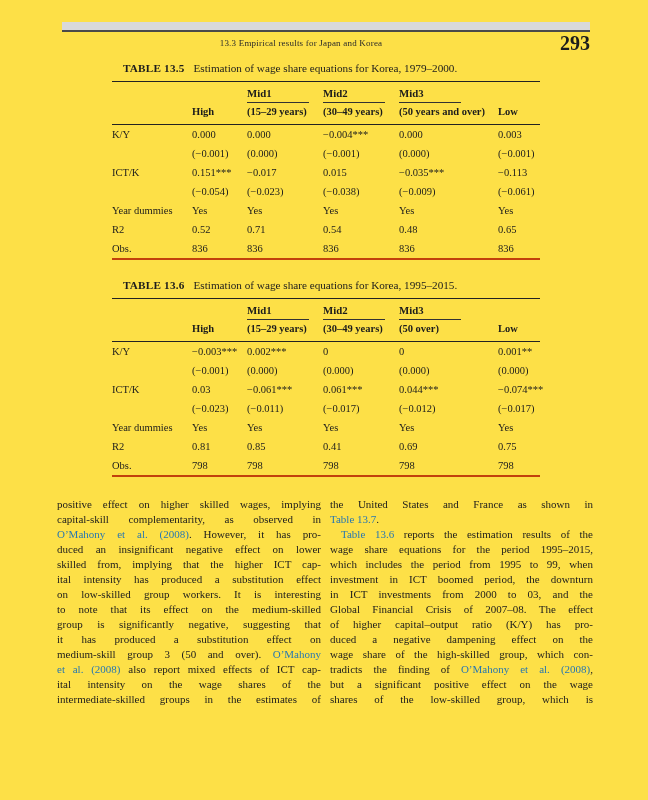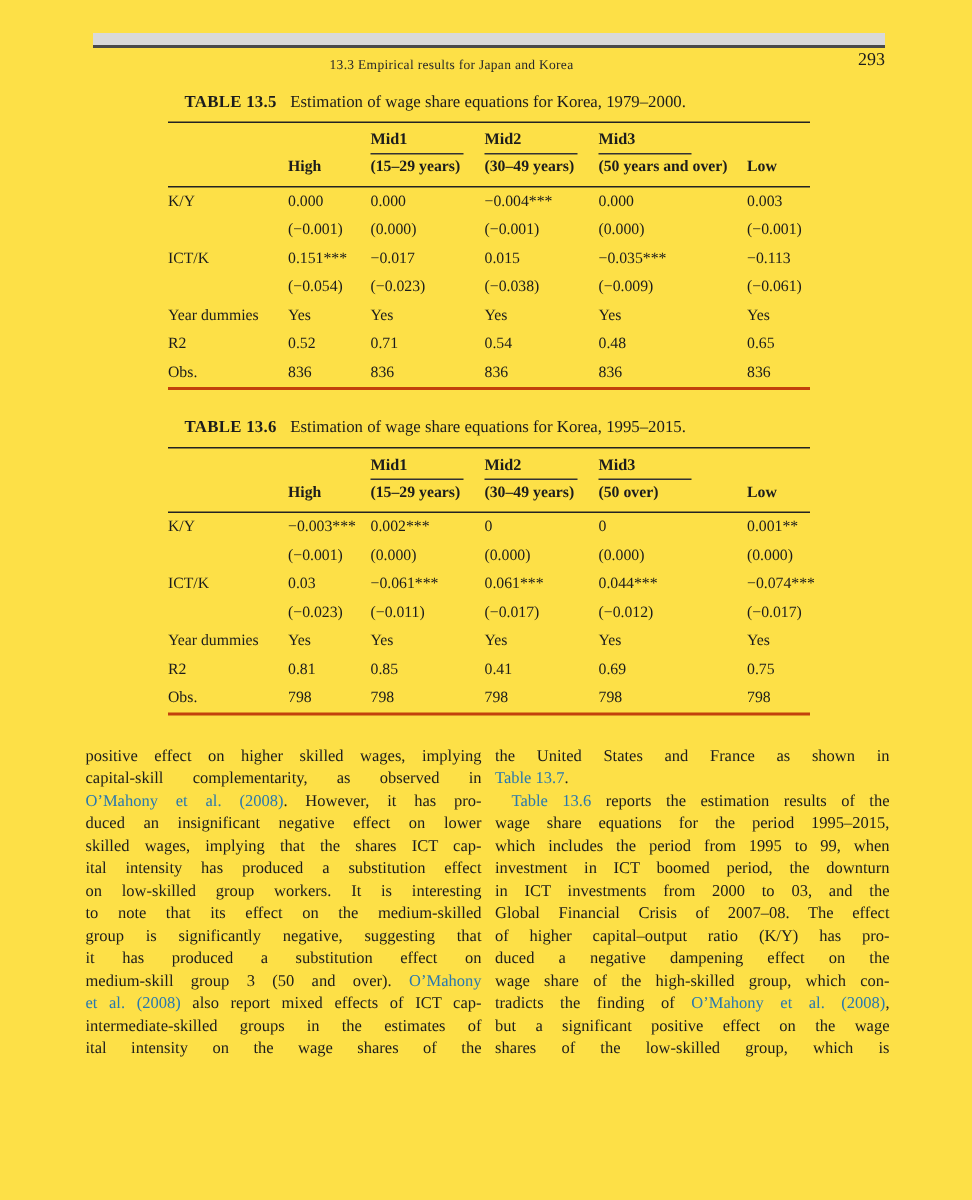--- a/index.html
+++ b/index.html
@@ -10,21 +10,21 @@
   }
   .header-bar {
     position:absolute; left:62px; top:22px; width:528px; height:10px;
     background:#d9d9d9; border-bottom:2px solid #4a4a4a;
   }
   .running-head {
     position:absolute; left:62px; top:38px; width:478px;
     text-align:center; font-size:9px; color:#2a2a2a; letter-spacing:0.2px;
   }
   .page-num {
-    position:absolute; top:32px; right:58px; font-size:12px; font-weight:normal;
+    position:absolute; top:32px; right:58px; font-size:20px; font-weight:bold;
   }
   .tbl-caption { position:absolute; left:123px; font-size:11.2px; white-space:nowrap; }
   .tbl-caption .tbl-label { font-weight:bold; margin-right:9px; letter-spacing:0.2px; }
   .cap-135 { top:62px; }
   .cap-136 { top:279px; }
   .tbl {
     position:absolute; left:112px; width:428px;
     border-top:1.5px solid #222; border-bottom:2px solid #c2410c;
     font-size:10.5px;
   }
@@ -225,30 +225,30 @@
           <div class="tbl-cell">798</div>
         </div>
       </div>
     </div>
 
   <div class="col col-left">
       <div class="line"><span>positive effect on higher skilled wages, implying</span></div>
       <div class="line"><span>capital-skill complementarity, as observed in</span></div>
       <div class="line"><span class="link" style="color: rgb(40, 120, 176);">O’Mahony et al. (2008)</span><span>. However, it has pro-</span></div>
       <div class="line"><span>duced an insignificant negative effect on lower</span></div>
-      <div class="line"><span>skilled wages, implying that the shares ICT cap-</span></div>
+      <div class="line"><span>skilled from, implying that the higher ICT cap-</span></div>
       <div class="line"><span>ital intensity has produced a substitution effect</span></div>
       <div class="line"><span>on low-skilled group workers. It is interesting</span></div>
       <div class="line"><span>to note that its effect on the medium-skilled</span></div>
       <div class="line"><span>group is significantly negative, suggesting that</span></div>
       <div class="line"><span>it has produced a substitution effect on</span></div>
       <div class="line"><span>medium-skill group 3 (50 and over). </span><span class="link" style="color: rgb(40, 120, 176);">O’Mahony</span></div>
       <div class="line"><span class="link" style="color: rgb(40, 120, 176);">et al. (2008)</span><span> also report mixed effects of ICT cap-</span></div>
+      <div class="line"><span>ital intensity on the wage shares of the</span></div>
       <div class="line"><span>intermediate-skilled groups in the estimates of</span></div>
-      <div class="line"><span>ital intensity on the wage shares of the</span></div>
     </div>
   <div class="col col-right">
       <div class="line"><span>the United States and France as shown in</span></div>
       <div class="line nojust"><span class="link" style="color: rgb(40, 120, 176);">Table 13.7</span><span>.</span></div>
       <div class="line indent"><span class="link" style="color: rgb(40, 120, 176);">Table 13.6</span><span> reports the estimation results of the</span></div>
       <div class="line"><span>wage share equations for the period 1995–2015,</span></div>
       <div class="line"><span>which includes the period from 1995 to 99, when</span></div>
       <div class="line"><span>investment in ICT boomed period, the downturn</span></div>
       <div class="line"><span>in ICT investments from 2000 to 03, and the</span></div>
       <div class="line"><span>Global Financial Crisis of 2007–08. The effect</span></div>

